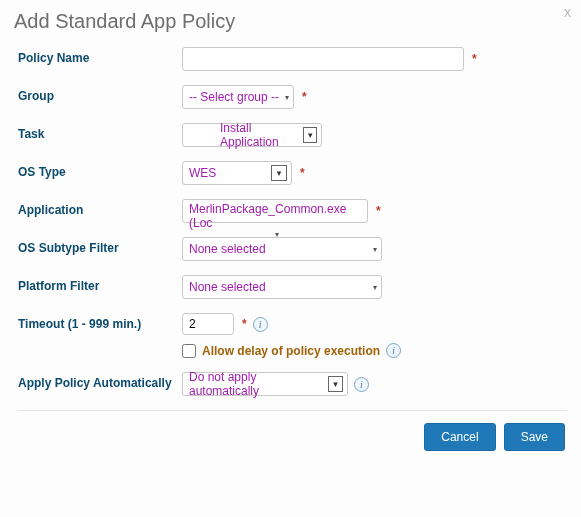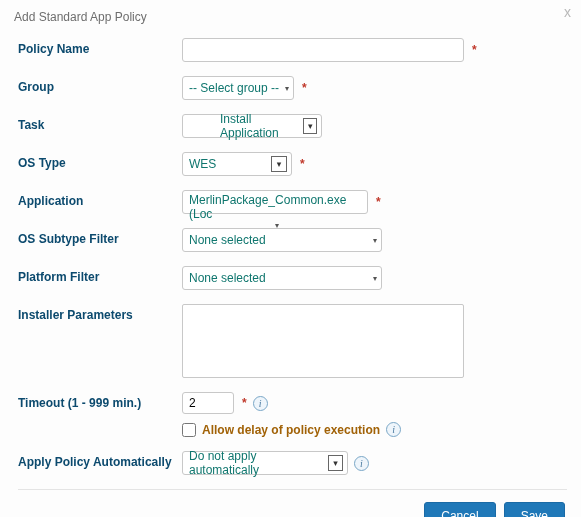--- a/index.html
+++ b/index.html
@@ -12,21 +12,21 @@
     height: 517px;
     position: relative;
     overflow: hidden;
   }
   .dialog {
     width: 100%;
     height: 100%;
     padding: 10px 14px 14px 14px;
   }
   .dialog-title {
-    font-size: 12px;
+    font-size: 20px;
     color: #6e6e6e;
     font-weight: 400;
     padding-bottom: 8px;
   }
   .close-x {
     position: absolute;
     top: 4px;
     right: 10px;
     color: #b9b9b9;
     font-size: 14px;
@@ -74,21 +74,21 @@
     font-size: 12px;
     padding: 2px 4px;
   }
   .select {
     display: inline-flex;
     align-items: center;
     justify-content: space-between;
     cursor: pointer;
     min-width: 110px;
   }
-  .select .sel-text { padding-left: 2px; color: #0f766e; }
+  .select .sel-text { padding-left: 2px; color: #a21caf; }
   .select .caret {
     width: 16px;
     height: 16px;
     border: 1px solid #666;
     display: inline-flex;
     align-items: center;
     justify-content: center;
     font-size: 9px;
     margin-left: 6px;
   }
@@ -245,26 +245,20 @@
     <div class="row">
       <div class="label">Platform Filter</div>
       <div class="control">
         <div class="select w-filter">
           <span class="sel-text">None selected</span>
           <span class="tinycaret">▾</span>
         </div>
       </div>
     </div>
 
-    <div class="row">
-      <div class="label">Installer Parameters</div>
-      <div class="control">
-        <textarea class="textarea" style=""></textarea>
-      </div>
-    </div>
 
     <div class="row tight">
       <div class="label">Timeout (1 - 999 min.)</div>
       <div class="control">
         <input type="text" class="small-input" value="2" style="">
         <span class="req">*</span>
         <span class="info-icon">i</span>
       </div>
     </div>
 

